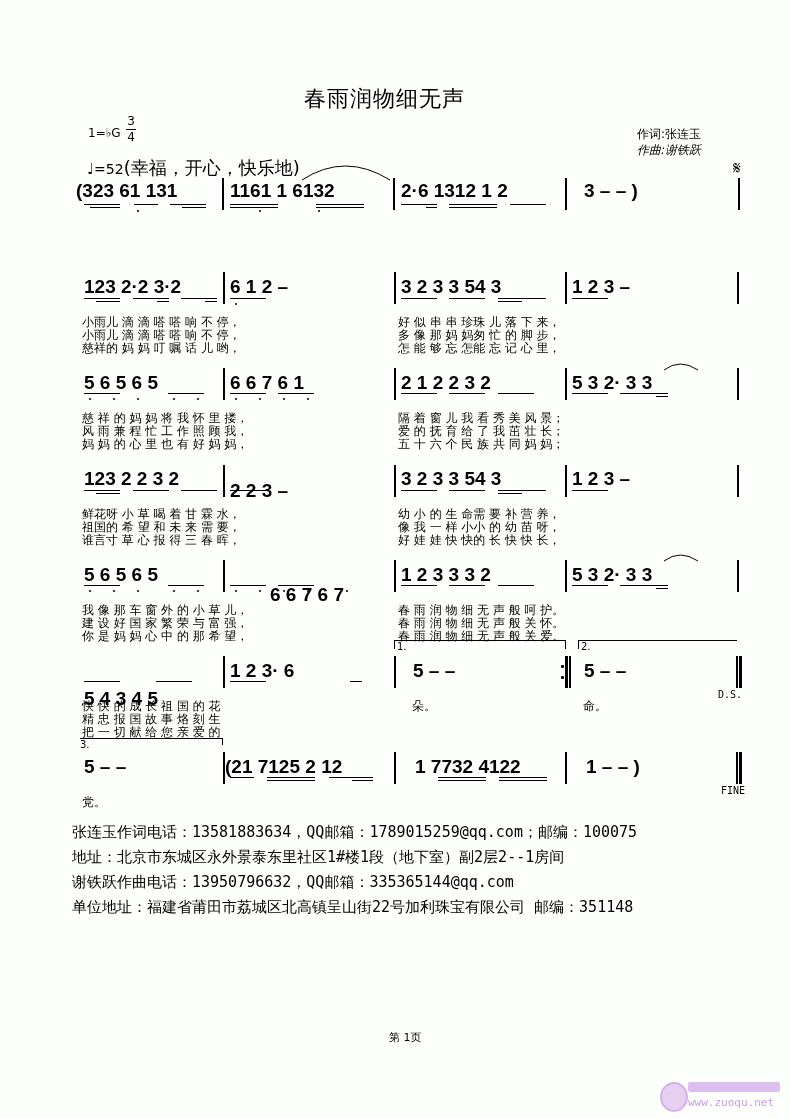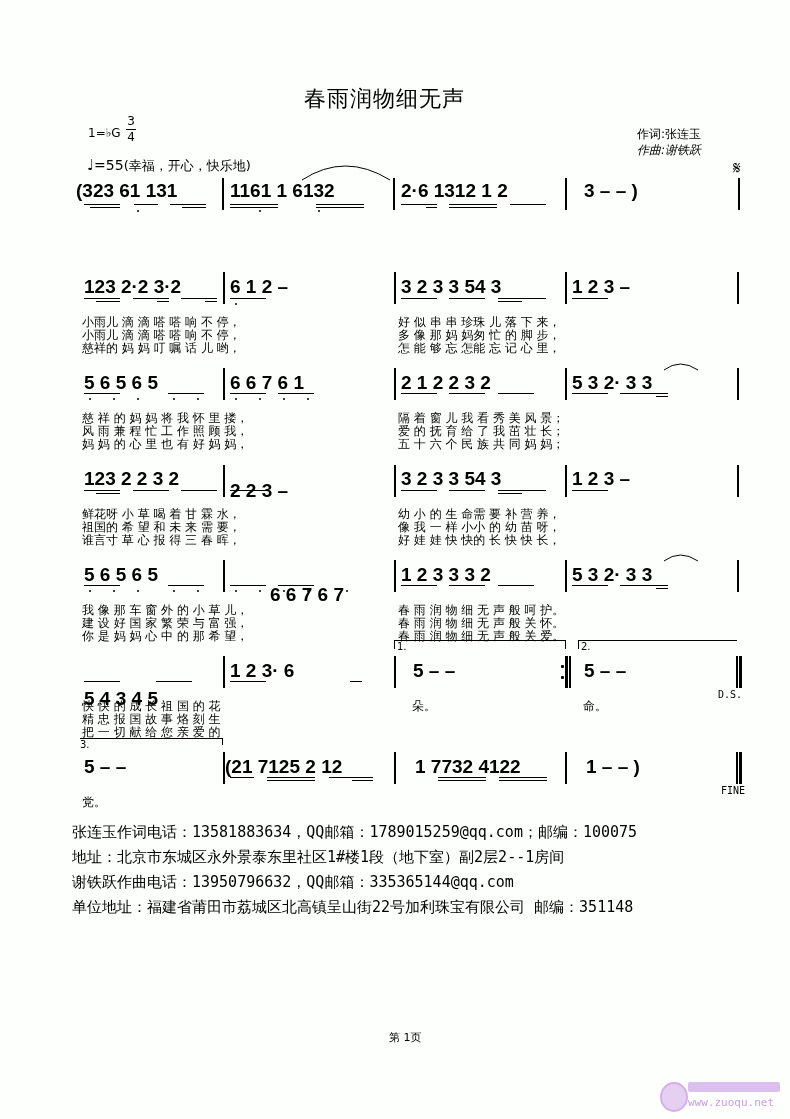--- a/index.html
+++ b/index.html
@@ -23,21 +23,21 @@
 
 <div class="abs title" style="left:304px; top:84px;">春雨润物细无声</div>
 
 <div class="abs small" style="left:88px; top:126px;">1=♭G</div>
 <div class="abs small" style="left:126px; top:114px; text-align:center; width:10px; line-height:15px;">
   <div>3</div>
   <div style="border-top:1px solid #000;">4</div>
 </div>
 
 <div class="abs" style="left:87px; top:156px; font-size:14px;">
-  <span style="font-size:15px;">♩</span><span>=55</span><span style="font-size:13px;">(幸福，开心，快乐地)</span>
+  <span style="font-size:15px;">♩</span><span>=52</span><span style="font-size:18px;">(幸福，开心，快乐地)</span>
 </div>
 
 <div class="abs meta" style="left:637px; top:127px;">作词:张连玉</div>
 <div class="abs meta" style="left:637px; top:143px;font-style:italic;">作曲:谢铁跃</div>
 <div class="abs" style="left:733px; top:157px; font-size:18px;">𝄋</div>
 
 <div class="abs notes" style="left:76px; top:180px;">(323  61  131</div>
 <div class="abs notes" style="left:230px; top:180px;">1161  1  6132</div>
 <div class="abs notes" style="left:401px; top:180px;">2·6  1312  1  2</div>
 <div class="abs notes" style="left:584px; top:180px;">3  –  –  )</div>

